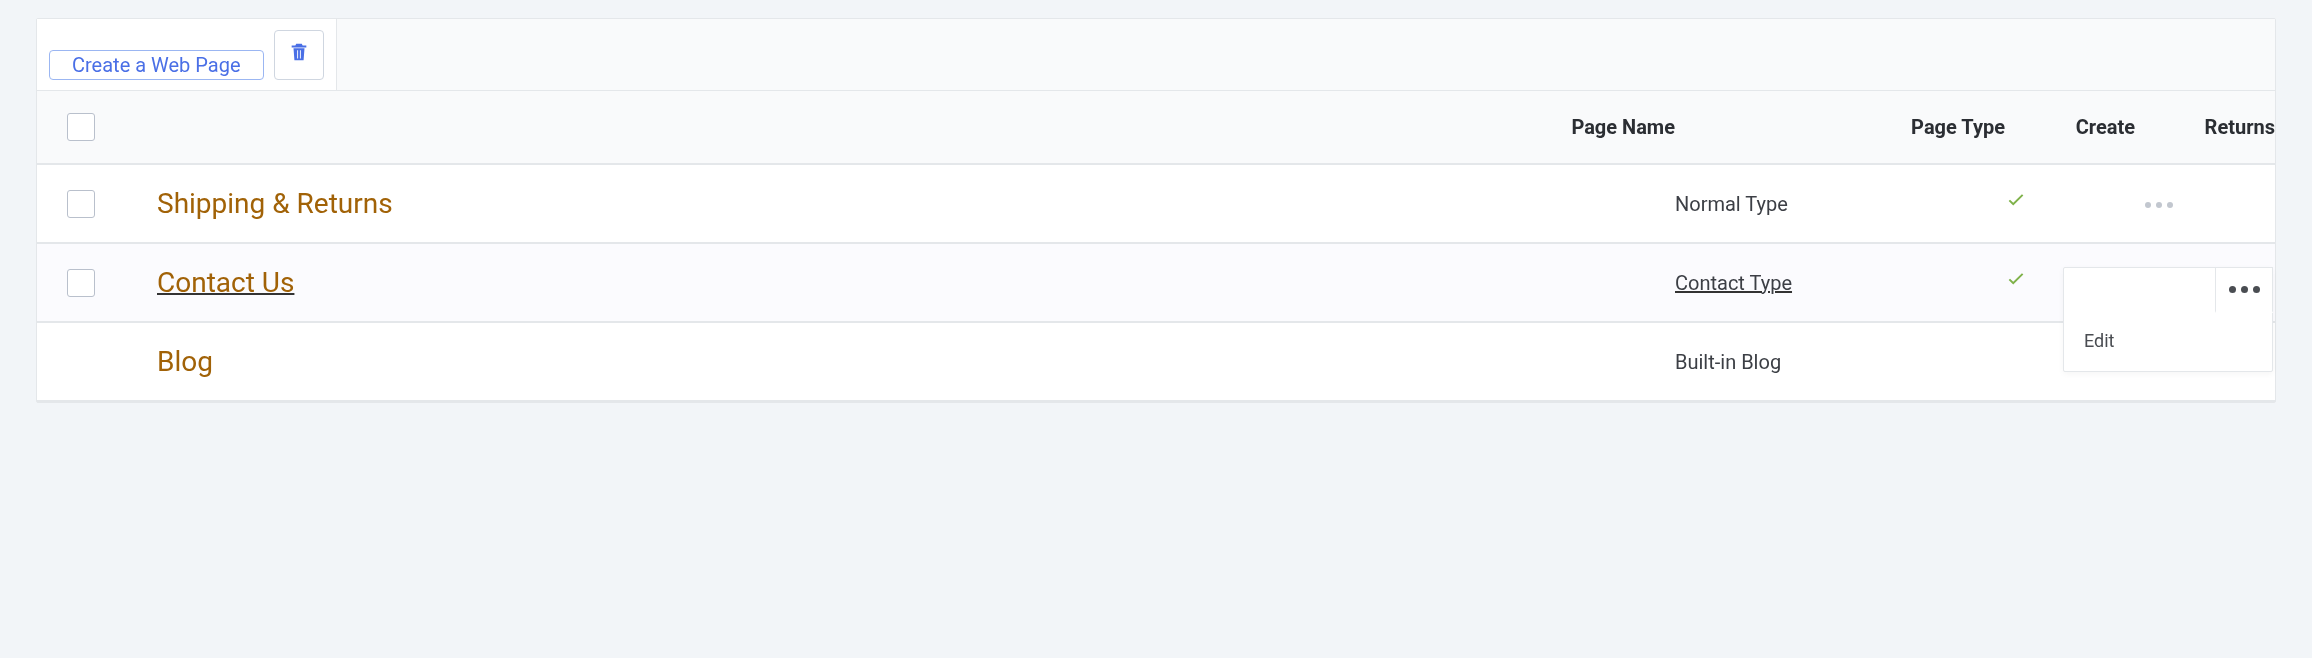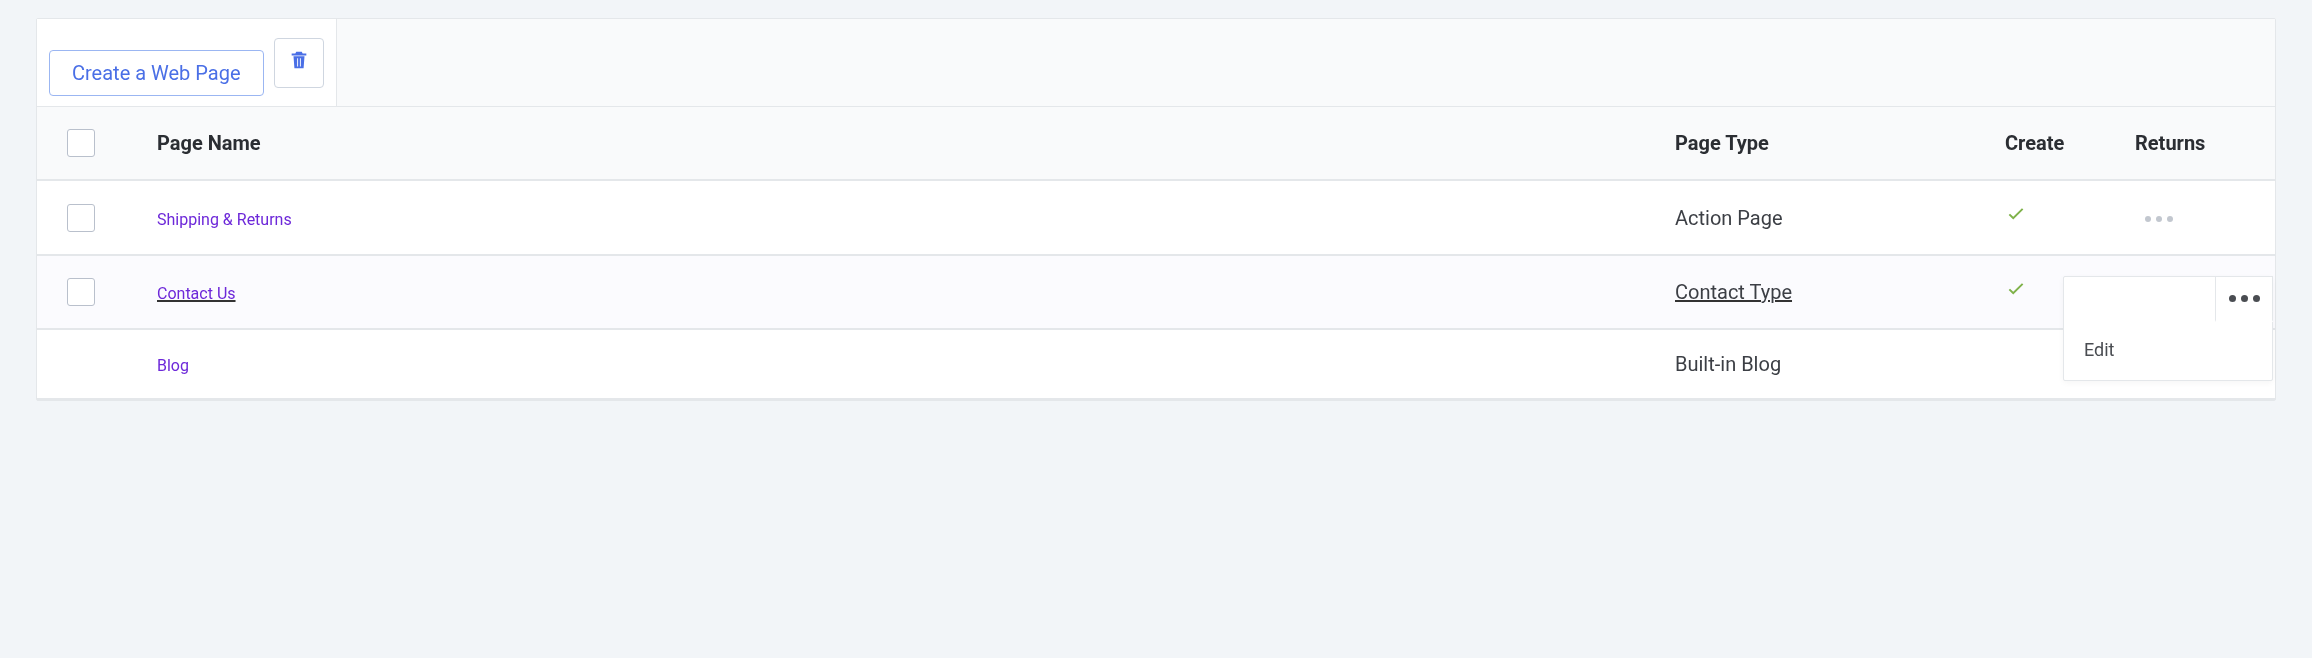--- a/index.html
+++ b/index.html
@@ -25,21 +25,21 @@
     align-items: center;
     gap: 10px;
     padding: 10px 12px;
     border-right: 1px solid #e4e7ea;
     background: #fff;
   }
   .btn-create {
     border: 1px solid #9bb6f2;
     color: #4a6fe6;
     background: #fff;
-    padding: 10px 22px;
+    padding: 2px 22px;
     font-size: 20px;
     border-radius: 4px;
     cursor: pointer;
     font-family: inherit;
     margin-top: 21px;
   }
   .icon-btn {
     width: 50px;
     height: 50px;
     border: 1px solid #cfd6e0;
@@ -64,20 +64,21 @@
   th, td {
     text-align: left;
     padding: 22px 0;
     vertical-align: middle;
   }
   thead th {
     font-weight: 700;
     color: #2b2e33;
     font-size: 20px;
     border-bottom: 2px solid #e4e7ea;
+    text-align: right;
   }
   tbody tr {
     border-top: 1px solid #e4e7ea;
     border-bottom: 2px solid #e4e7ea;
     background: #ffffff;
   }
   tbody tr.alt { background: #fbfbfe; text-decoration: underline; }
   .col-check { width: 120px; }
   .col-name  { width: auto; }
   .col-type  { width: 330px; }
@@ -86,22 +87,22 @@
   .checkbox {
     width: 28px; height: 28px;
     border: 1px solid #b9c0cc;
     border-radius: 3px;
     background: #fff;
     display: block;
     margin-left: 30px;
     cursor: pointer;
   }
   .link {
-    color: #6d28d9;
-    font-size: 16px;
+    color: #a16207;
+    font-size: 28px;
     text-decoration: none;
     cursor: pointer;
   }
   .pg-type {
     color: #3c3f45;
     font-size: 20px;
   }
   .check-icon svg { width: 22px; height: 22px; }
   .dots {
     display: inline-flex;
@@ -195,21 +196,21 @@
     <tbody>
 
       <tr>
         <td>
           <span class="checkbox"></span>
         </td>
         <td>
           <a class="link">Shipping &amp; Returns</a>
         </td>
         <td>
-          <span class="pg-type">Action Page</span>
+          <span class="pg-type">Normal Type</span>
         </td>
         <td>
           <span class="check-icon">
             <svg viewBox="0 0 24 24">
                 <path fill="#7fb24a" d="M20 6l-11 11-5-5 1.5-1.5L9 14l9.5-9.5z"></path>
               </svg>
           </span>
         </td>
         <td>
           <span class="dots">

